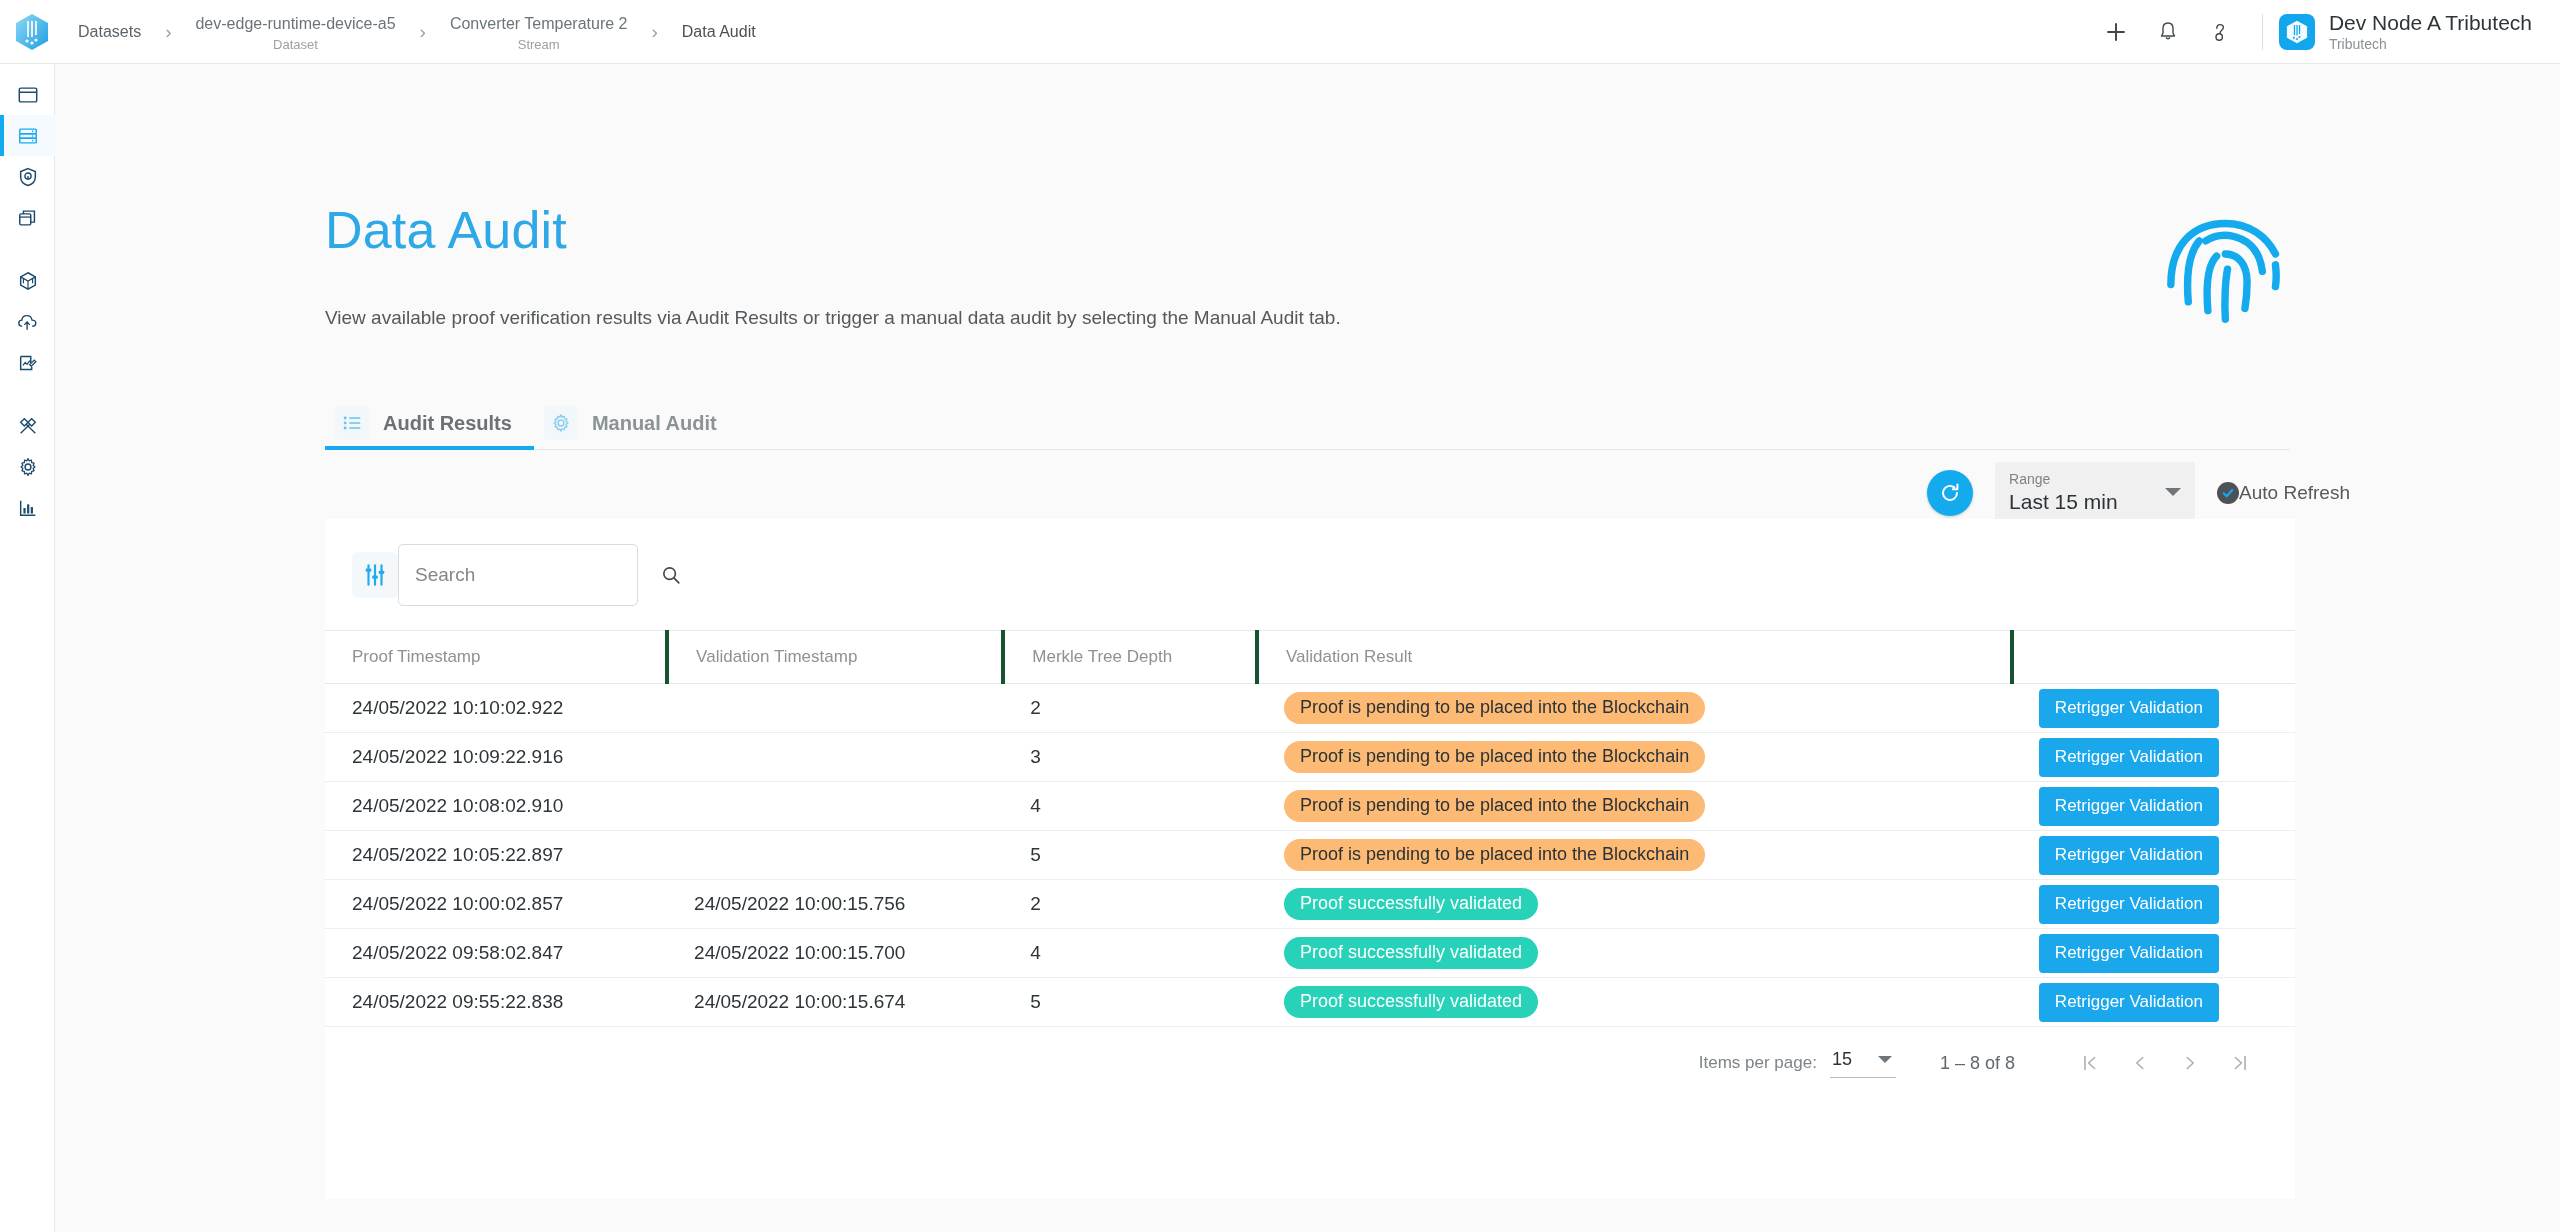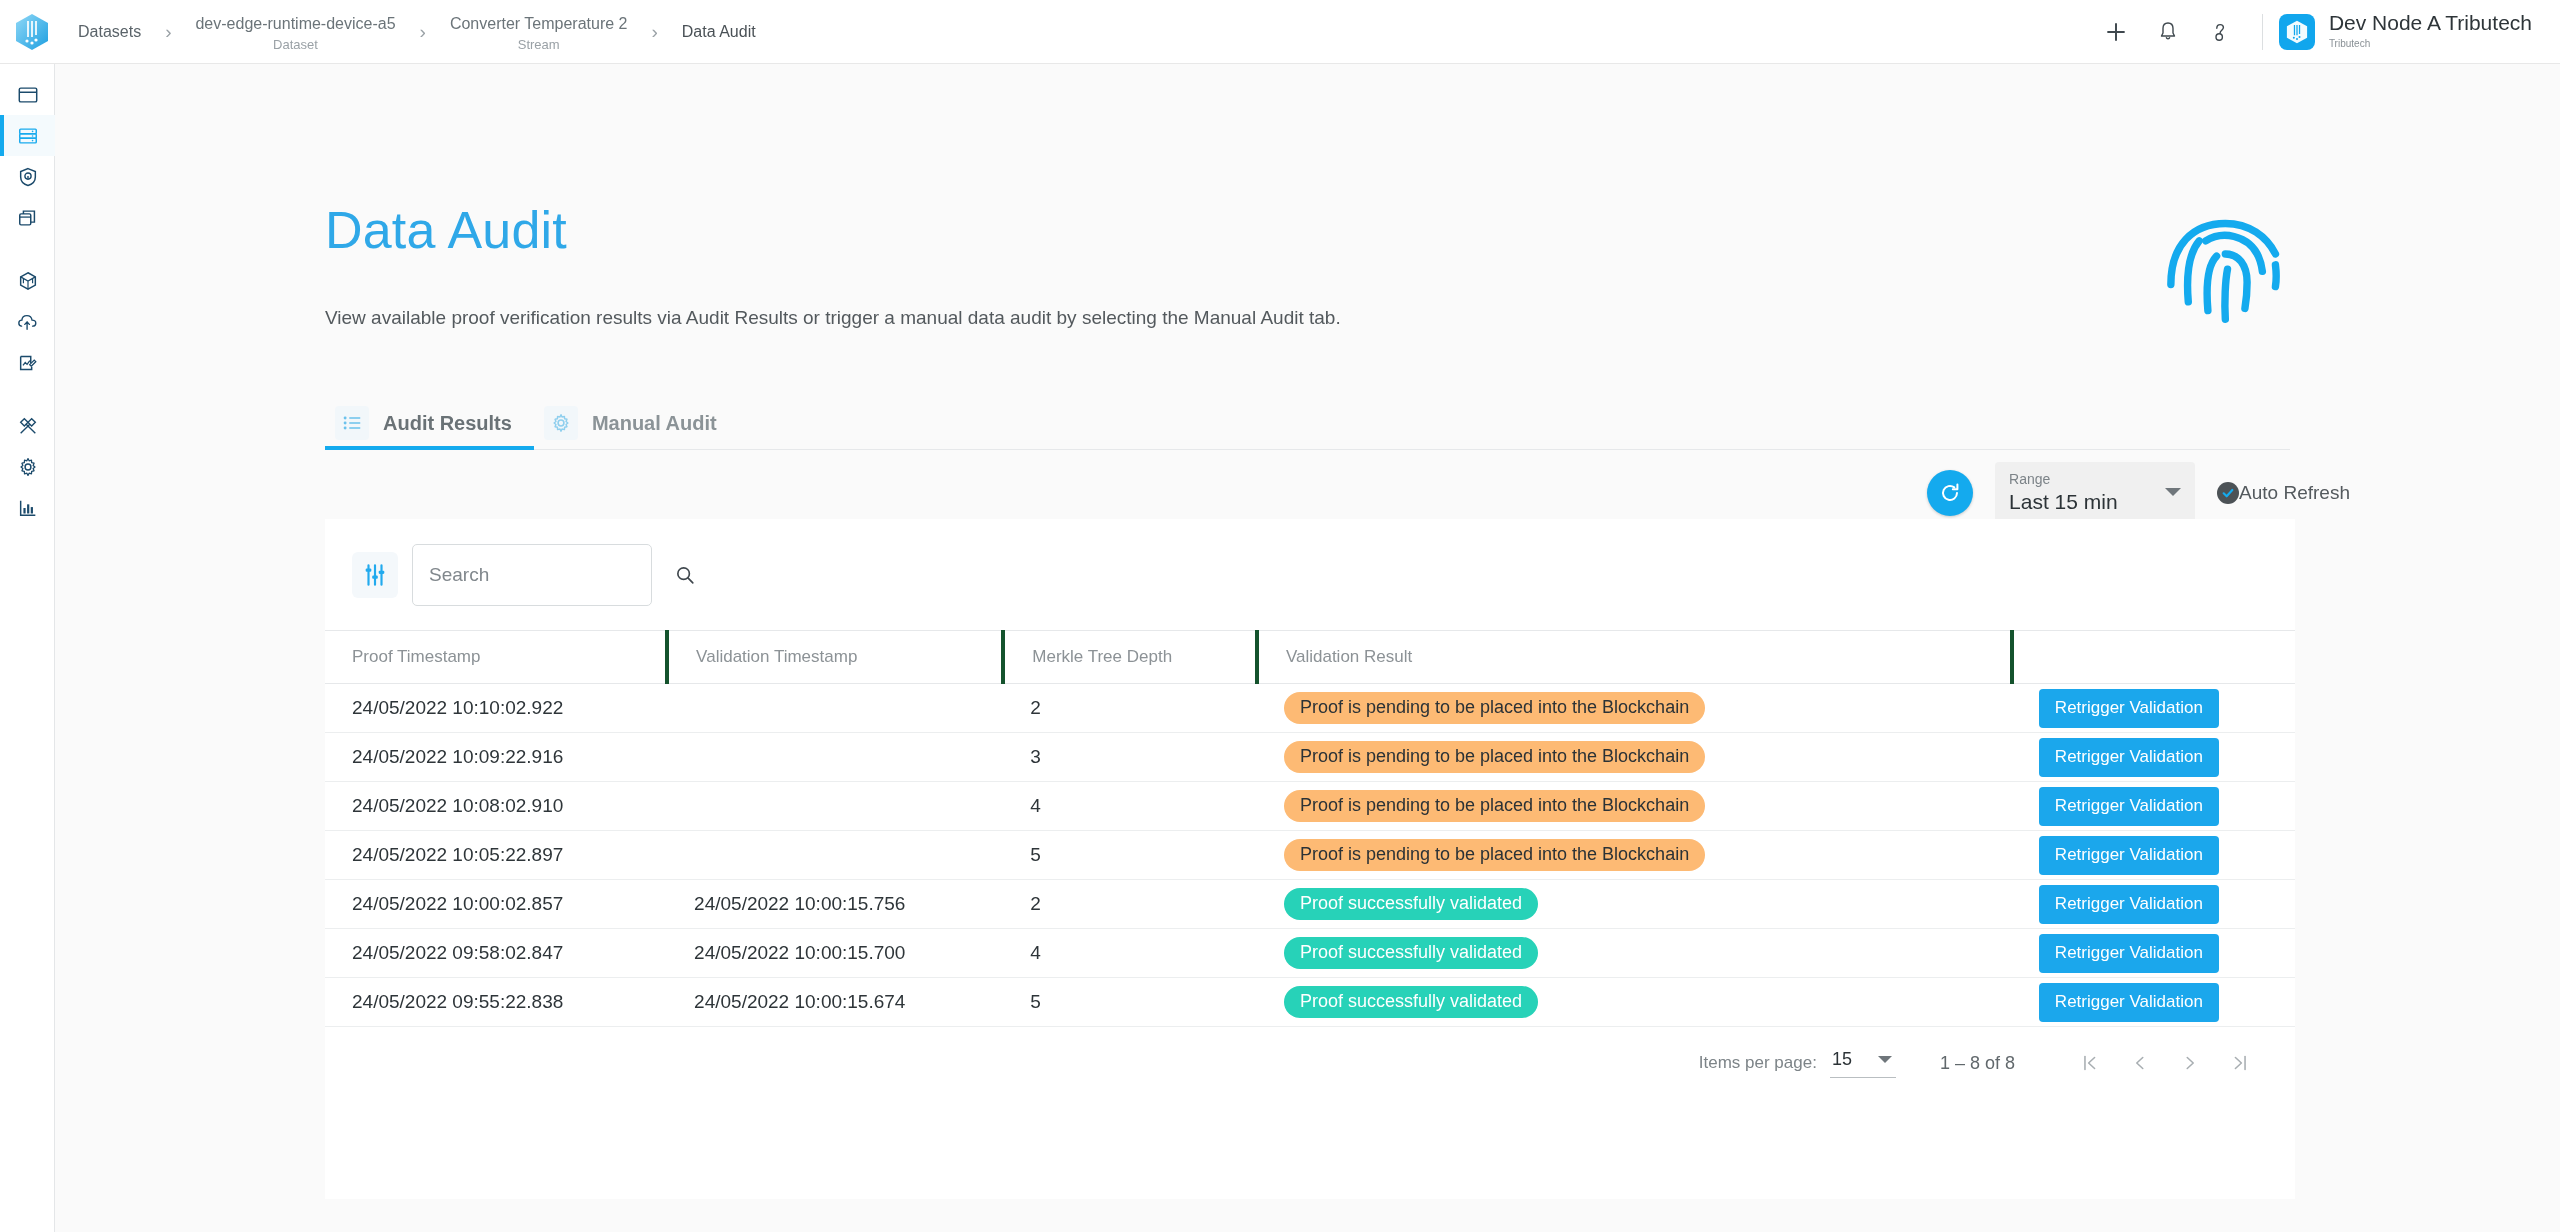--- a/index.html
+++ b/index.html
@@ -39,21 +39,21 @@
     color: #3F484E; cursor: pointer;
   }
   .tb-divider { width: 1px; height: 36px; background: #DCDFE1; margin: 0 16px; }
   .user-box { display: flex; align-items: center; gap: 14px; padding-right: 12px; cursor: pointer; }
   .user-avatar {
     width: 36px; height: 36px; border-radius: 8px; background: #11A6ED;
     display: flex; align-items: center; justify-content: center;
   }
   .user-text { display: flex; flex-direction: column; }
   .user-name { font-size: 21px; color: #2E3539; line-height: 24px; text-align: right; }
-  .user-org { font-size: 10px; color: #8A9196; line-height: 16px; margin-top: 1px; }
+  .user-org { font-size: 14px; color: #8A9196; line-height: 16px; margin-top: 1px; }
 
   
   .sidebar {
     position: absolute; top: 64px; left: 0; width: 55px; height: 1168px;
     background: #FFFFFF; border-right: 1px solid #E4E6E8; z-index: 20;
     padding-top: 10px;
   }
   .side-item {
     position: relative; width: 55px; height: 41px;
     display: flex; align-items: center; justify-content: center; cursor: pointer;
@@ -123,21 +123,21 @@
     width: 22px; height: 22px; border-radius: 50%; background: #4C5256;
     display: flex; align-items: center; justify-content: center;
   }
   .ar-label { font-size: 19px; color: #545A5E; }
 
   
   .card {
     position: absolute; left: 270px; top: 455px; width: 1970px; height: 680px;
     background: #FFFFFF;
   }
-  .toolbar { display: flex; align-items: center; gap: 14px; padding: 25px 27px 0 27px; }
+  .toolbar { display: flex; align-items: center; gap: 0; padding: 25px 27px 0 27px; }
   .filter-btn {
     width: 46px; height: 46px; border-radius: 6px; background: #F4F8FB;
     display: flex; align-items: center; justify-content: center; cursor: pointer; color: #22AAEE;
   }
   .search-box {
     width: 240px; height: 62px; border: 1px solid #D8DCDE; border-radius: 5px;
     display: flex; align-items: center; padding: 0 16px; background: #FFFFFF;
   }
   .search-input {
     flex: 1; border: none; outline: none; font-size: 19px; color: #3A4044;

